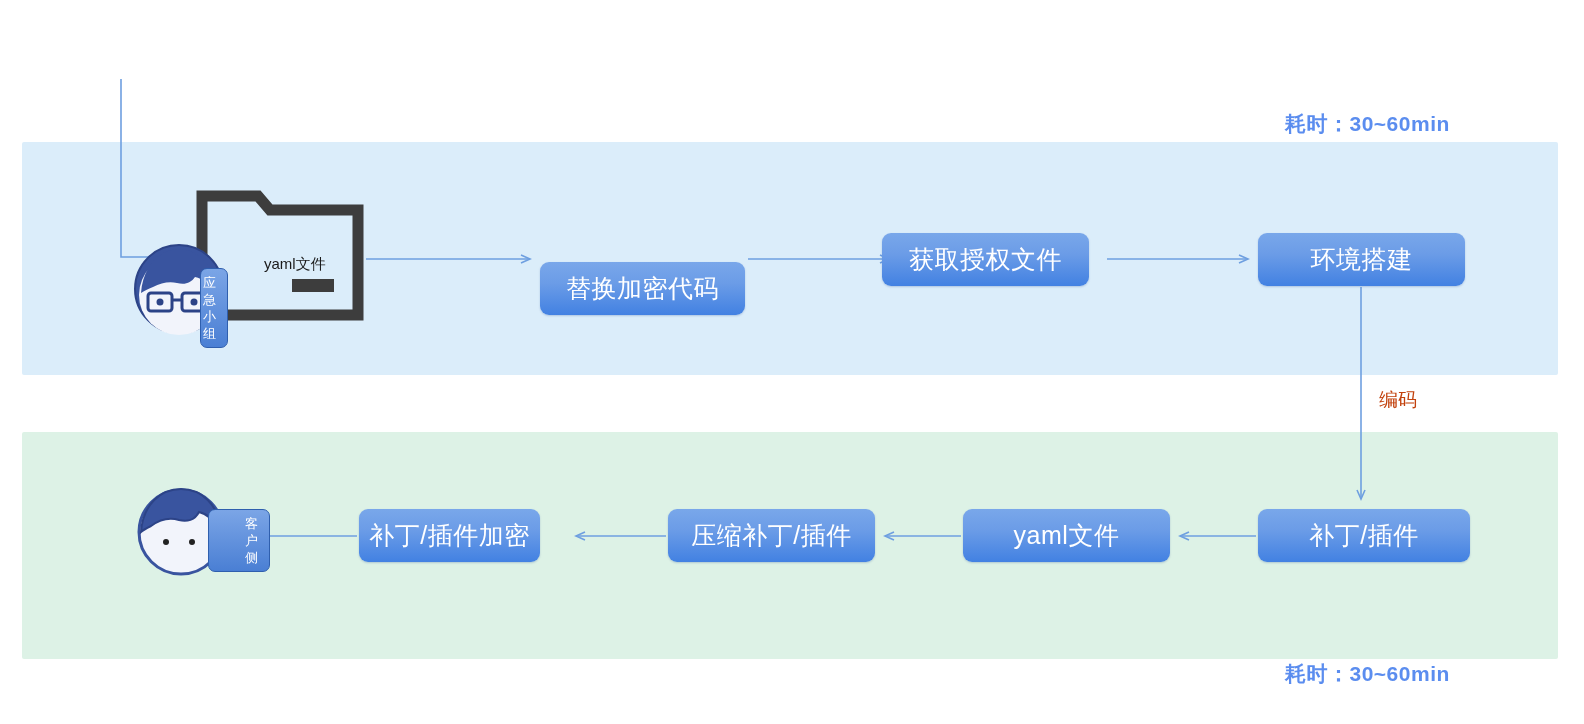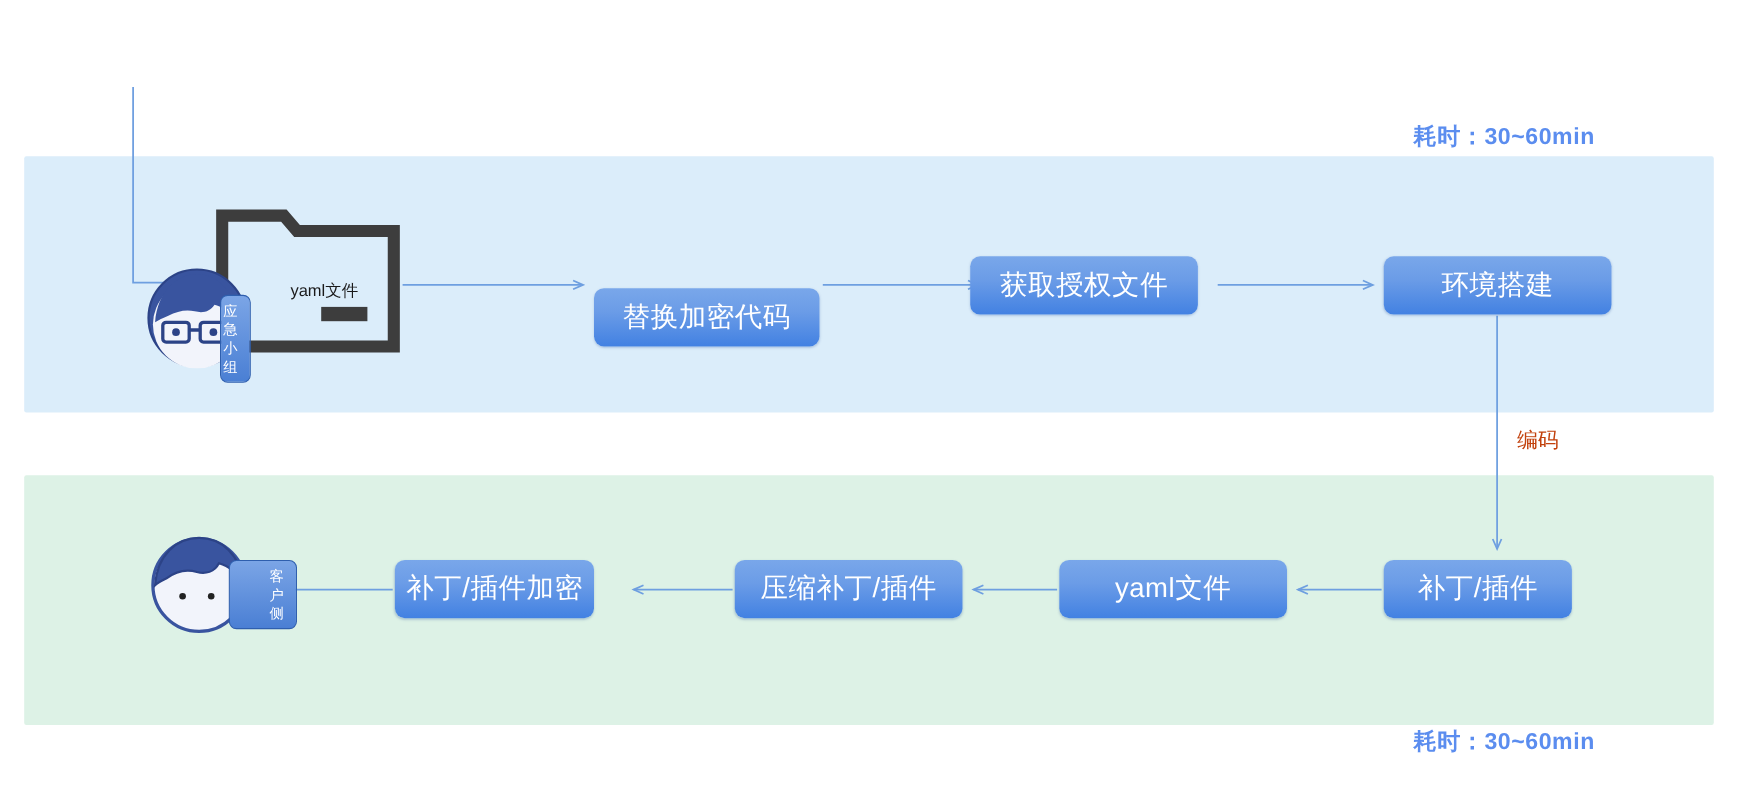--- a/index.html
+++ b/index.html
@@ -58,21 +58,21 @@
     top: 28px;
     width: 207px;
     height: 51px;
   }
   .row-node {
     height: 53px;
   }
   #node-replace   { left: 540px;  top: 233px; width: 205px; margin-top: 29px; }
   #node-license   { left: 882px;  top: 233px; width: 207px; }
   #node-env       { left: 1258px; top: 233px; width: 207px; }
-  #node-patch     { left: 1258px; top: 509px; width: 171px; }
+  #node-patch     { left: 1258px; top: 509px; width: 212px; }
   #node-yaml      { left: 963px;  top: 509px; width: 207px; }
   #node-compress  { left: 668px;  top: 509px; width: 207px; }
   #node-encrypt   { left: 359px;  top: 509px; width: 181px; }
 
   
   .avatar {
     position: absolute;
     width: 92px;
     height: 92px;
   }

